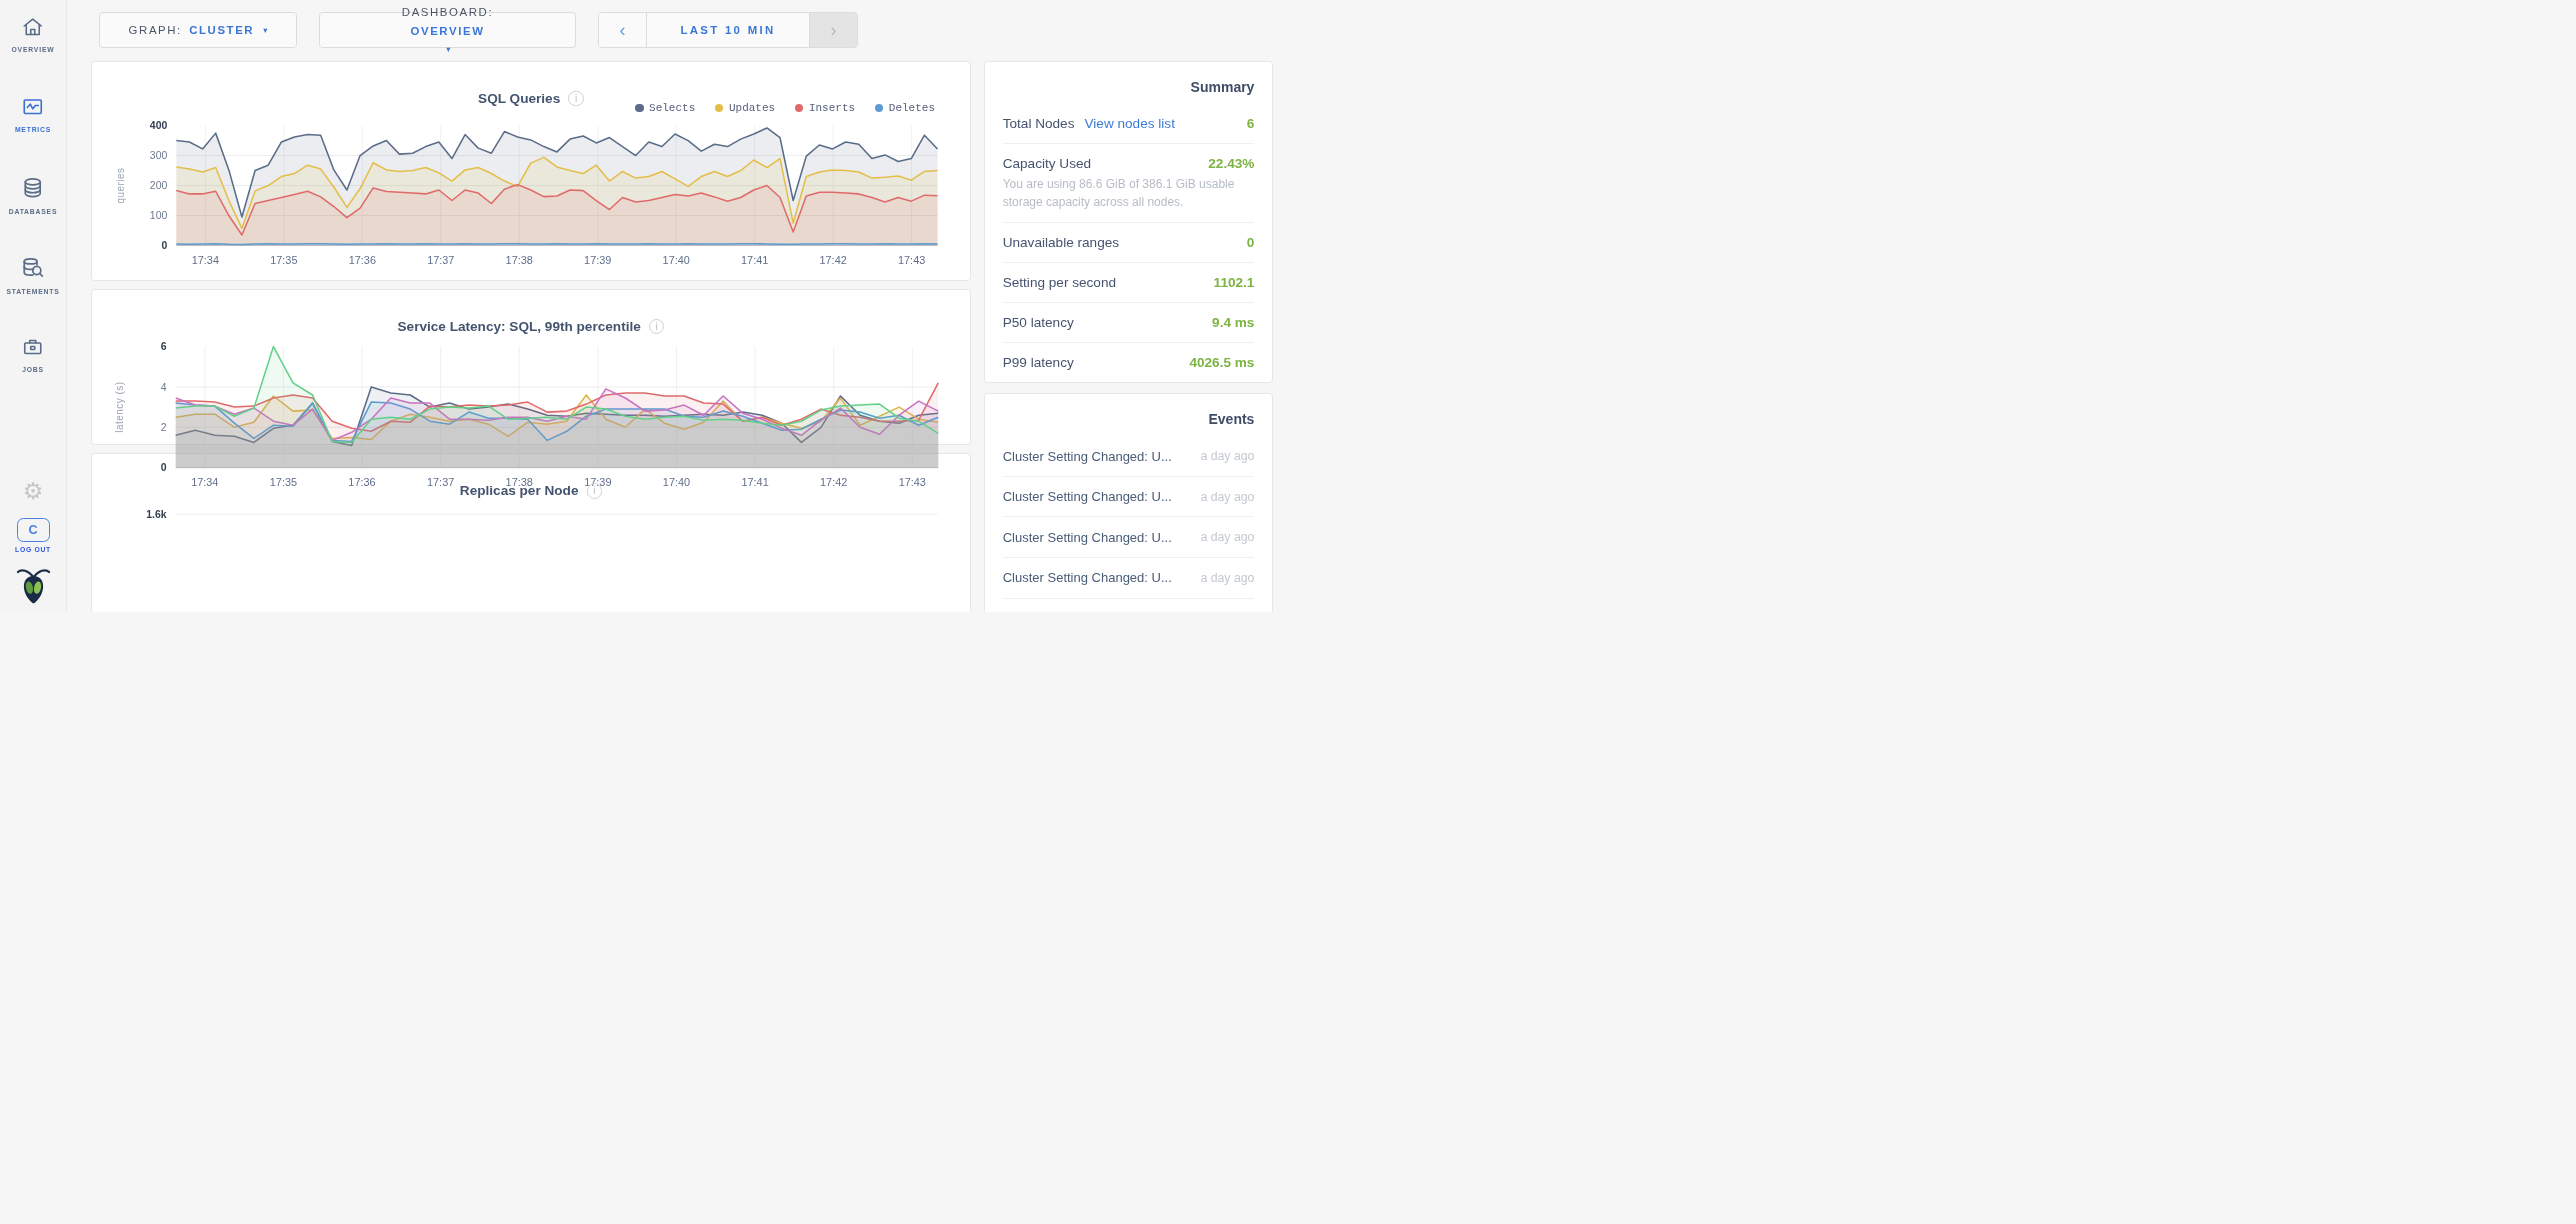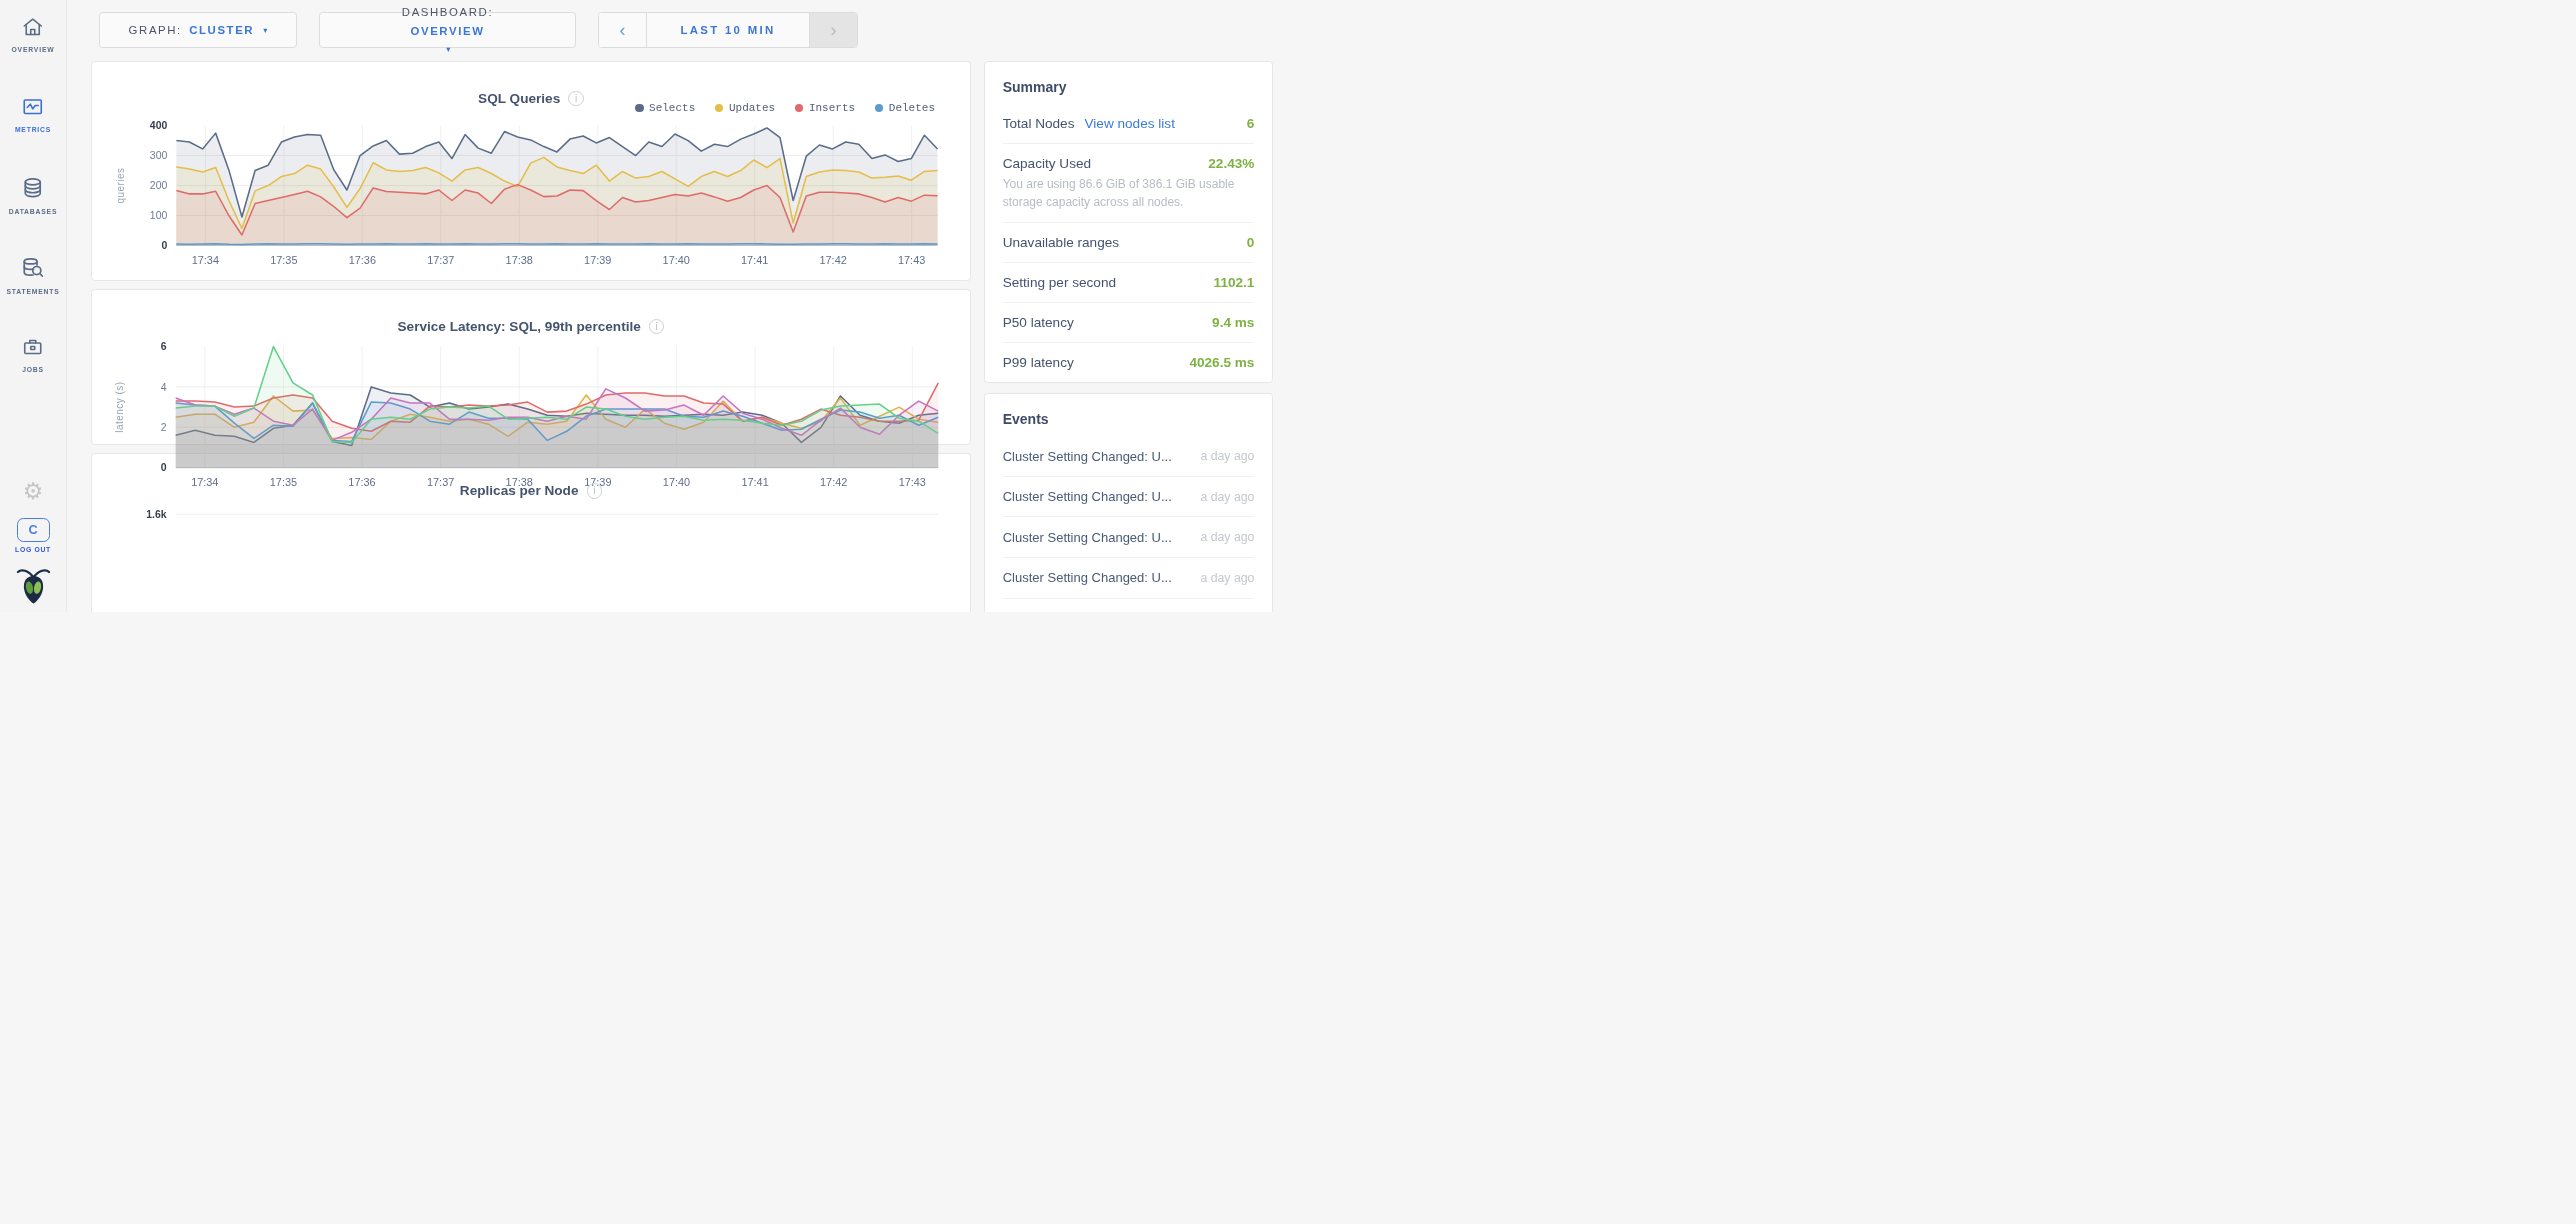--- a/index.html
+++ b/index.html
@@ -60,21 +60,21 @@
   .chart-title { font-size:13.6px; font-weight:700; color:#44536e; }
   .info { width:15.5px; height:15.5px; border:1.4px solid #ccd1d9; border-radius:50%;
     color:#b9bfc9; font-size:10px; display:flex; align-items:center; justify-content:center; cursor:pointer; }
   .legend { position:absolute; top:40px; right:35px; display:flex; gap:20px; z-index:2; }
   .legend-item { display:flex; align-items:center; gap:5.5px; font-size:11px; color:#55617a;font-family:Liberation Mono, monospace; }
   .legend-dot { width:8.2px; height:8.2px; border-radius:50%; }
   .chart-canvas { position:absolute; inset:0; z-index:1; }
   .chart-canvas svg { font-family:"Liberation Sans", sans-serif; }
 
   .panel { padding:12px 18px 0; }
-  .panel-title { text-align:left; font-size:14px; font-weight:700; color:#3f4c66; padding:5.5px 0 9px; }
+  .panel-title { text-align:right; font-size:14px; font-weight:700; color:#3f4c66; padding:5.5px 0 9px; }
   .srow, .srow2-top { display:flex; align-items:baseline; font-size:13.6px; }
   .srow { padding:12px 0; border-bottom:0.9px solid #eef0f3; }
   .srow.last { border-bottom:none; }
   .srow2 { padding:12px 0 11px; border-bottom:0.9px solid #eef0f3; }
   .srow-label { color:#44536e; }
   .srow-link { color:#3b7bd8; margin-left:10px; text-decoration:none; cursor:pointer; }
   .srow-value { margin-left:auto; color:#7db342; font-weight:700; }
   .srow-desc { color:#b6bcc6; font-size:12px; line-height:1.5; margin-top:3.6px; }
   .events-card { margin-top:10px; }
   .erow { display:flex; justify-content:space-between; align-items:center; padding:12.3px 0;

